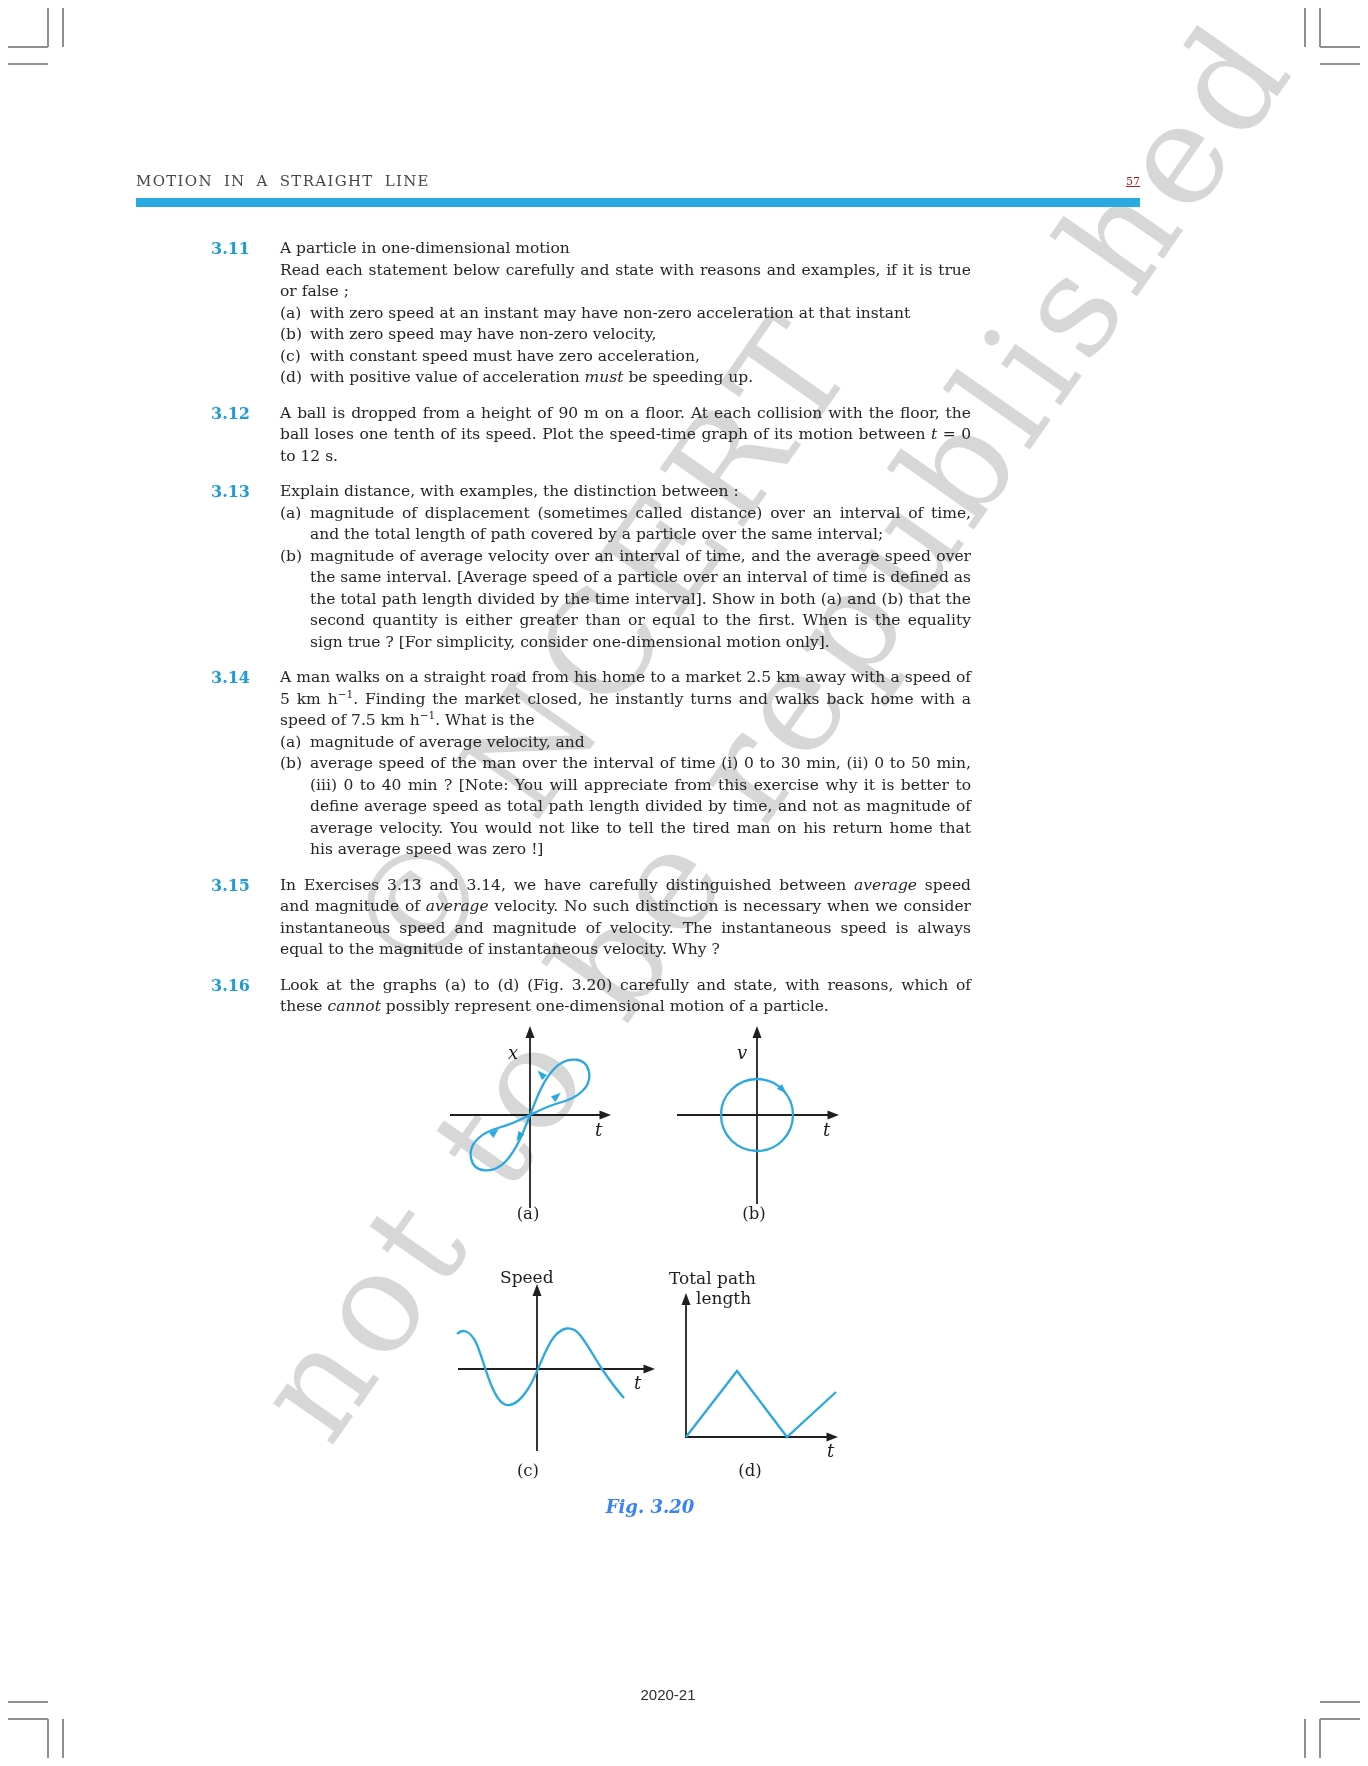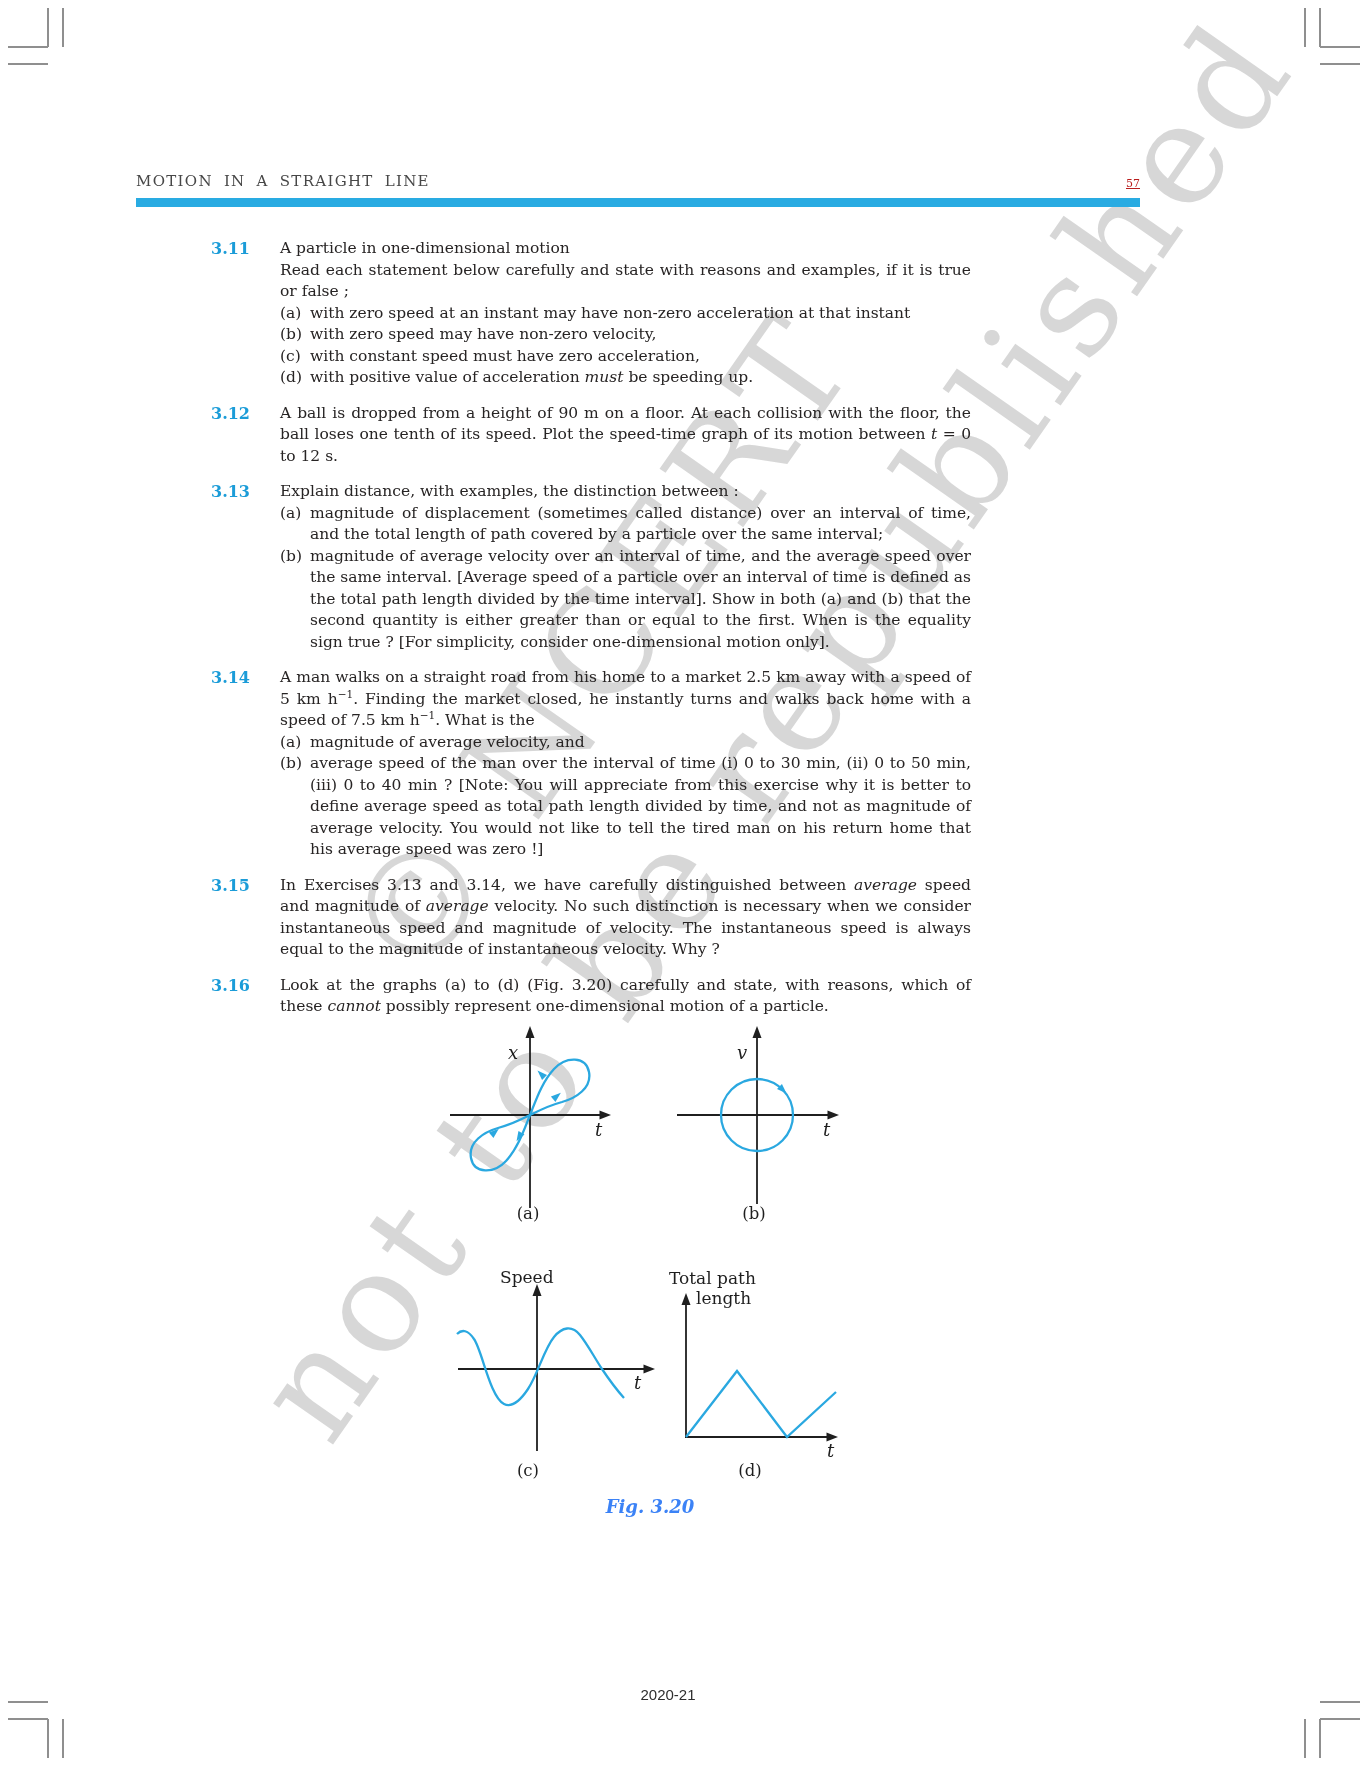--- a/index.html
+++ b/index.html
@@ -17,21 +17,21 @@
     position:absolute;font-family:"DejaVu Serif",serif;font-weight:500;
     color:rgba(110,110,110,0.28);white-space:nowrap;letter-spacing:8px;
     transform:rotate(-55deg);transform-origin:0 50%;z-index:0;user-select:none;
   }
   .wm1{left:380px;top:880px;font-size:140px;}
   .wm2{left:290px;top:1340px;font-size:140px;}
 
   
   .header{
     position:absolute;left:136px;top:172px;width:1004px;z-index:2;
-    display:flex;justify-content:space-between;align-items:flex-end;
+    display:flex;justify-content:space-between;align-items:center;
   }
   .header .title{
     font-size:15px;letter-spacing:1.3px;word-spacing:5px;color:#474747;
   }
   .header .pagenum{font-size:11px;color:#b91c1c;text-decoration:underline;}
   .header-bar{
     position:absolute;left:136px;top:198px;width:1004px;height:9px;
     background:#29abe2;z-index:2;
   }
 

